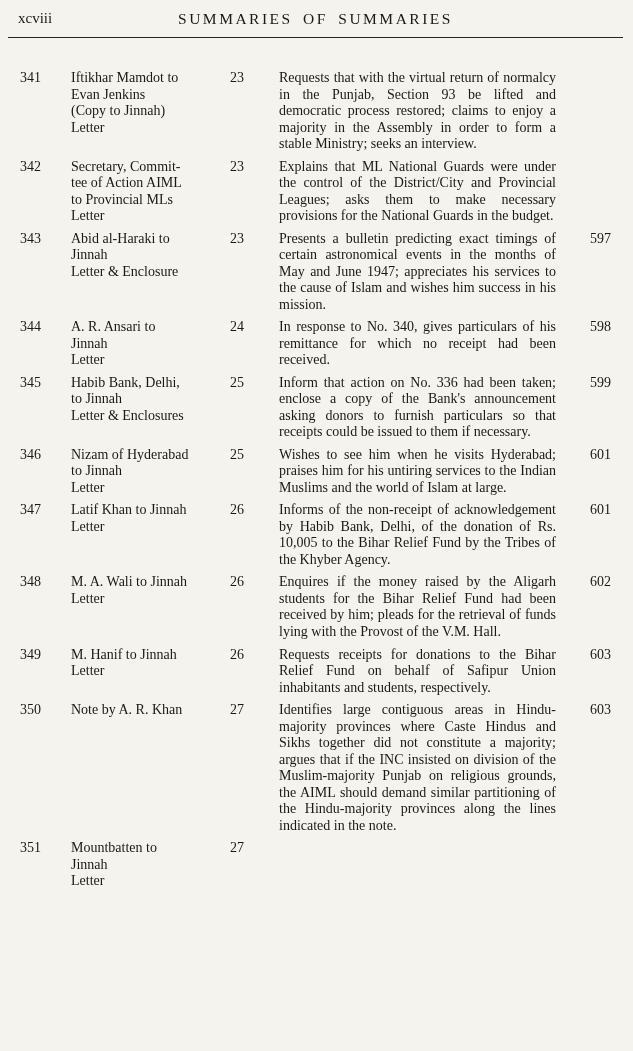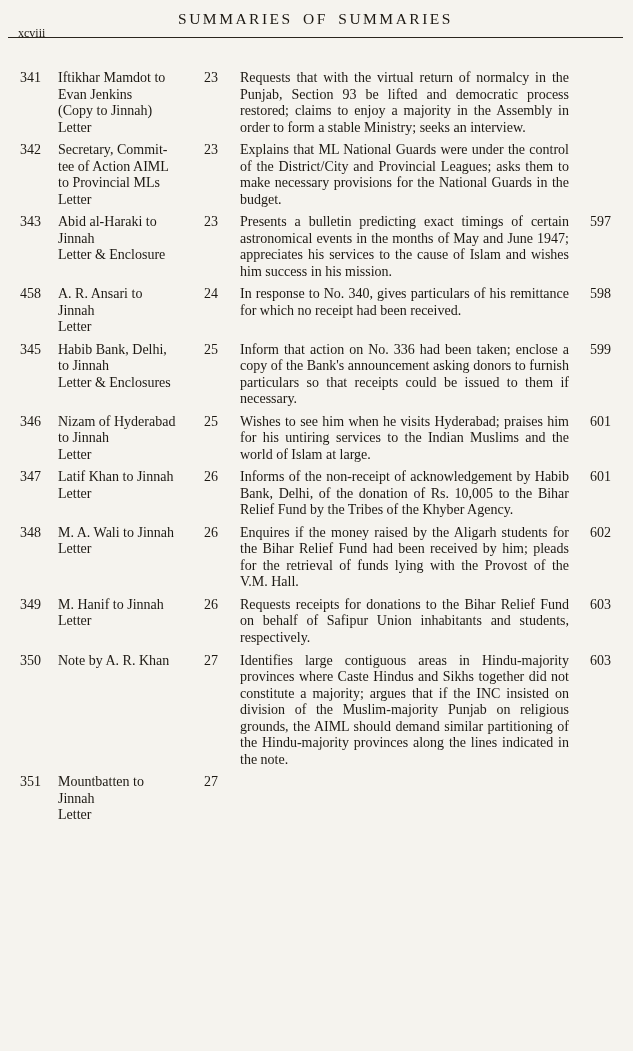--- a/index.html
+++ b/index.html
@@ -24,42 +24,43 @@
     position: relative;
     height: 22px;
     padding-bottom: 5px;
     border-bottom: 1.6px solid #2a251d;
     margin-left: -12px;
     margin-right: -12px;
   }
   .folio {
     position: absolute;
     left: 10px;
-    top: 16px;
-    font-size: 12px;
+    top: 0;
+    font-size: 15px;
   }
   .page-title {
     position: absolute;
     left: 0;
     right: 0;
     top: 0;
     text-align: center;
     font-size: 15.5px;
     letter-spacing: 2.5px;
     word-spacing: 4px;
   }
   main.summaries {
     margin-top: 32px;
     display: flex;
     flex-direction: column;
     gap: 6px;
   }
   .row {
     display: grid;
     grid-template-columns: 38px 146px 36px 1fr 42px;
+    column-gap: 13px;
     font-size: 14px;
     line-height: 1.18;
   }
   .col-no {
     text-align: left;
   }
   .col-name {
     white-space: pre-line;
   }
   .col-date {
@@ -108,21 +109,21 @@
     <div class="col-no">343</div>
     <div class="col-name">Abid al-Haraki to
 Jinnah
 Letter &amp; Enclosure</div>
     <div class="col-date">23</div>
     <div class="col-summary">Presents a bulletin predicting exact timings of certain astronomical events in the months of May and June 1947; appreciates his services to the cause of Islam and wishes him success in his mission.</div>
     <div class="col-page">597</div>
   </div>
 
   <div class="row">
-    <div class="col-no">458</div>
+    <div class="col-no">344</div>
     <div class="col-name">A. R. Ansari to
 Jinnah
 Letter</div>
     <div class="col-date">24</div>
     <div class="col-summary">In response to No. 340, gives particulars of his remittance for which no receipt had been received.</div>
     <div class="col-page">598</div>
   </div>
 
   <div class="row">
     <div class="col-no">345</div>

